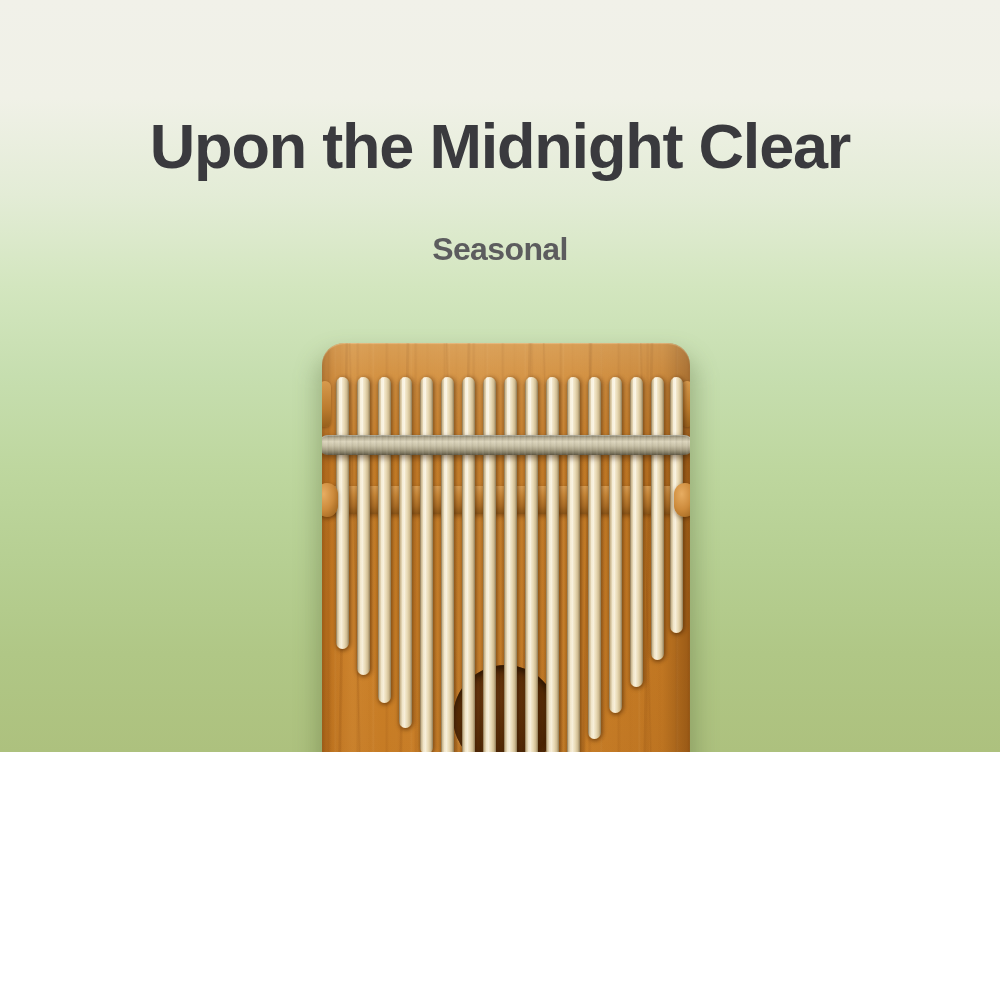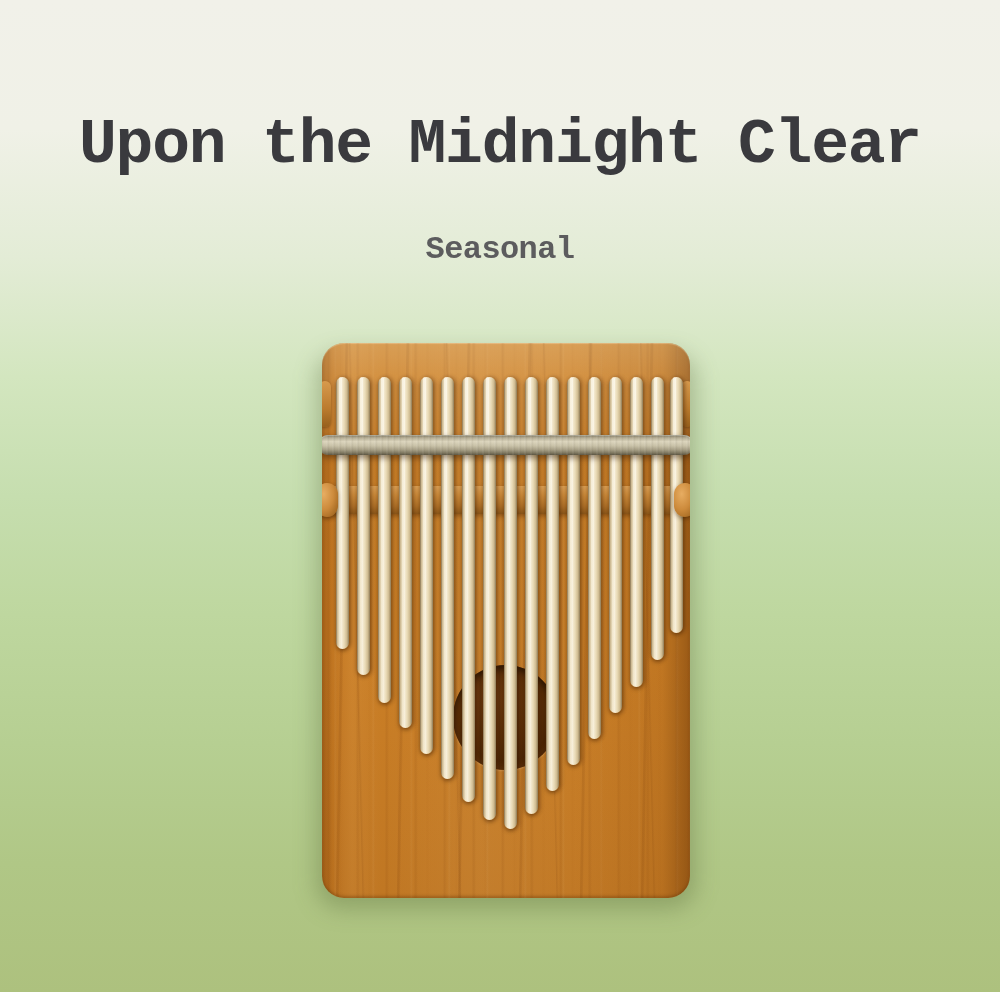--- a/index.html
+++ b/index.html
@@ -9,33 +9,32 @@
   body {
     width: 1000px;
     height: 1000px;
     overflow: hidden;
     font-family: "Liberation Sans", sans-serif;
   }
 
   #stage {
     position: relative;
     width: 1000px;
-    height: 992px;
+    height: 752px;
     background: linear-gradient(to bottom,
       #f1f1e9 0%,
       #f0f1e7 13%,
       #e3ecd6 26%,
       #d3e6bf 38%,
       #c6deaf 50%,
       #bed79f 62%,
       #b6cf92 75%,
       #b0c786 87%,
       #adc17e 100%);
     overflow: hidden;
-    font-family: Liberation Mono, monospace;
   }
 
   
   #text-block {
     position: absolute;
     top: 0;
     left: 0;
     width: 1000px;
     text-align: center;
     z-index: 30;

